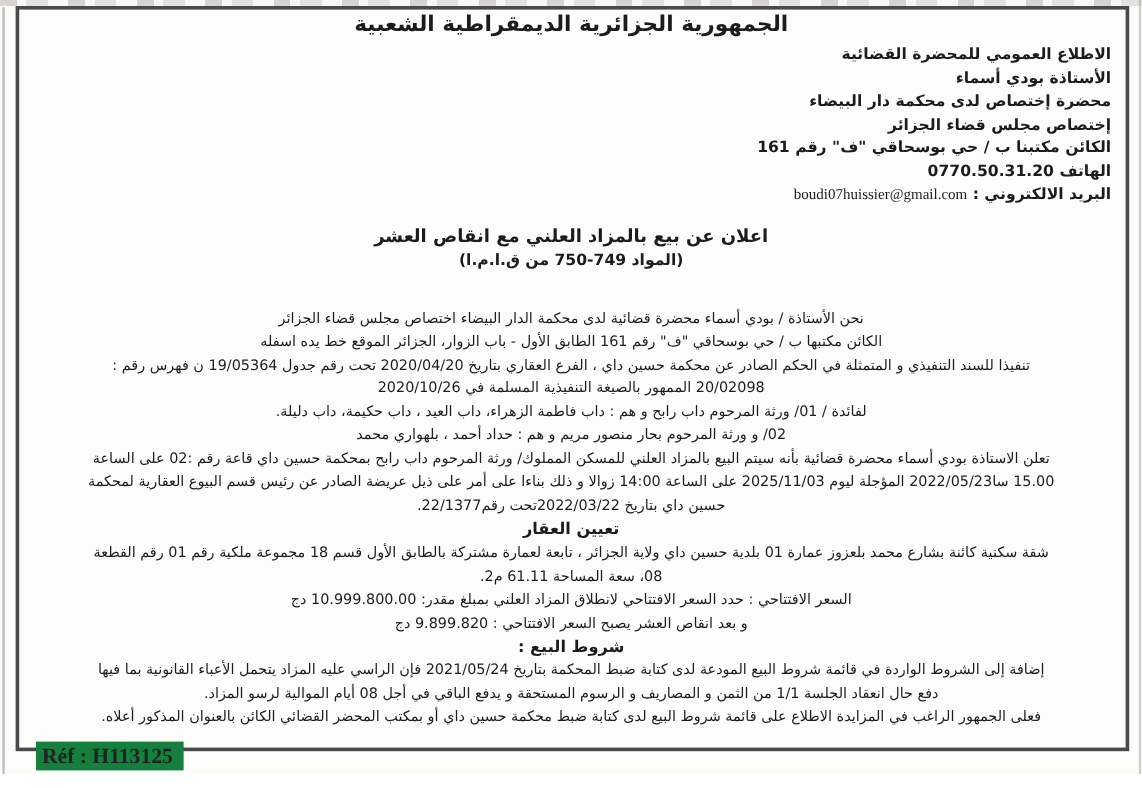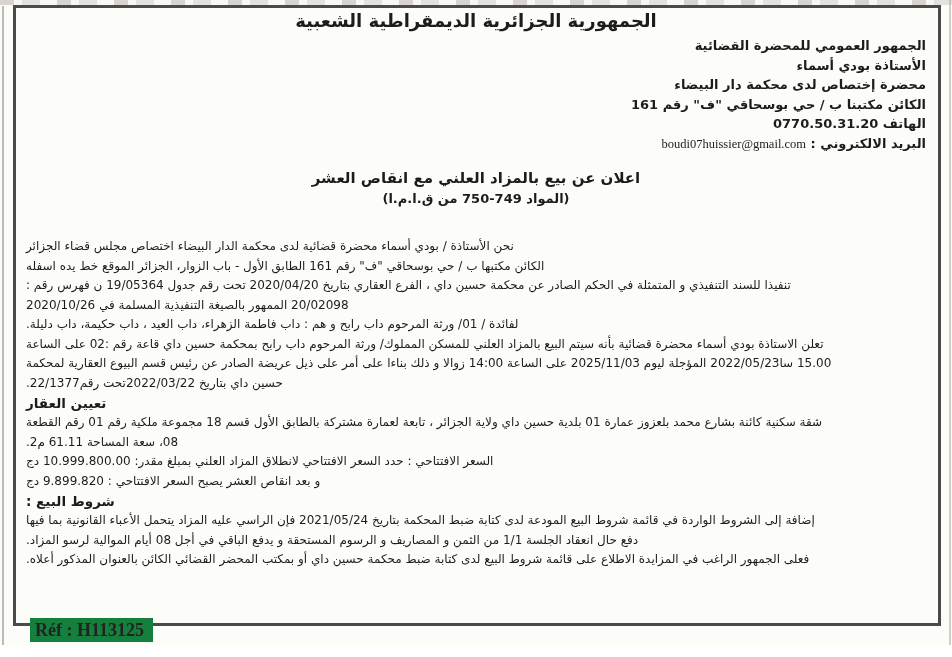--- a/index.html
+++ b/index.html
@@ -53,21 +53,21 @@
   }
   .notice-sub {
     text-align:center;
     font-size:13px; font-weight:bold;
     line-height:19px;
   }
   .body-text {
     margin-top:29px;
     font-size:12px;
     line-height:19.5px;
-    text-align:left;
+    text-align:center;
   }
   .line { white-space:nowrap; overflow:visible; }
   .section-heading {
     font-weight:bold;
     font-size:13.5px;
     line-height:20px;
     white-space:nowrap;
   }
   .ref-label {
     position:absolute; top:618px; left:30px;
@@ -90,39 +90,41 @@
   <div class="scan-left"></div>
   <div class="scan-right"></div>
 
   <div class="frame"></div>
 
   <div class="content">
 
     <div class="republic-title">الجمهورية الجزائرية الديمقراطية الشعبية</div>
 
     <div class="letterhead">
-      <div class="line">الجمهور العمومي للمحضرة القضائية</div>
+      <div class="line">الاطلاع العمومي للمحضرة القضائية</div>
       <div class="line">الأستاذة بودي أسماء</div>
       <div class="line">محضرة إختصاص لدى محكمة دار البيضاء</div>
+      <div class="line">إختصاص مجلس قضاء الجزائر</div>
       <div class="line">الكائن مكتبنا ب / حي بوسحاقي "ف" رقم 161</div>
       <div class="line">الهاتف 0770.50.31.20</div>
       <div class="line">
         <span>البريد الالكتروني : </span><span class="email-address">boudi07huissier@gmail.com</span>
       </div>
     </div>
 
     <div class="notice-title">اعلان عن بيع بالمزاد العلني مع انقاص العشر</div>
     <div class="notice-sub">(المواد 749-750 من ق.ا.م.ا)</div>
 
     <div class="body-text">
       <div class="line">نحن الأستاذة / بودي أسماء محضرة قضائية لدى محكمة الدار البيضاء اختصاص مجلس قضاء الجزائر</div>
       <div class="line">الكائن مكتبها ب / حي بوسحاقي "ف" رقم 161 الطابق الأول - باب الزوار، الجزائر الموقع خط يده اسفله</div>
       <div class="line">تنفيذا للسند التنفيذي و المتمثلة في الحكم الصادر عن محكمة حسين داي ، الفرع العقاري بتاريخ 2020/04/20 تحت رقم جدول 19/05364 ن فهرس رقم :</div>
       <div class="line">20/02098 الممهور بالصيغة التنفيذية المسلمة في 2020/10/26</div>
       <div class="line">لفائدة / 01/ ورثة المرحوم داب رابح و هم : داب فاطمة الزهراء، داب العيد ، داب حكيمة، داب دليلة.</div>
+      <div class="line">02/ و ورثة المرحوم بحار منصور مريم و هم : حداد أحمد ، بلهواري محمد</div>
       <div class="line">تعلن الاستاذة بودي أسماء محضرة قضائية بأنه سيتم البيع بالمزاد العلني للمسكن المملوك/ ورثة المرحوم داب رابح بمحكمة حسين داي قاعة رقم :02 على الساعة</div>
       <div class="line">15.00 سا2022/05/23 المؤجلة ليوم 2025/11/03 على الساعة 14:00 زوالا و ذلك بناءا على أمر على ذيل عريضة الصادر عن رئيس قسم البيوع العقارية لمحكمة</div>
       <div class="line">حسين داي بتاريخ 2022/03/22تحت رقم22/1377.</div>
 
       <div class="section-heading">تعيين العقار</div>
       <div class="line">شقة سكنية كائنة بشارع محمد بلعزوز عمارة 01 بلدية حسين داي ولاية الجزائر ، تابعة لعمارة مشتركة بالطابق الأول قسم 18 مجموعة ملكية رقم 01 رقم القطعة</div>
       <div class="line">08، سعة المساحة 61.11 م2.</div>
       <div class="line">السعر الافتتاحي : حدد السعر الافتتاحي لانطلاق المزاد العلني بمبلغ مقدر: 10.999.800.00 دج</div>
       <div class="line">و بعد انقاص العشر يصبح السعر الافتتاحي : 9.899.820 دج</div>
 

